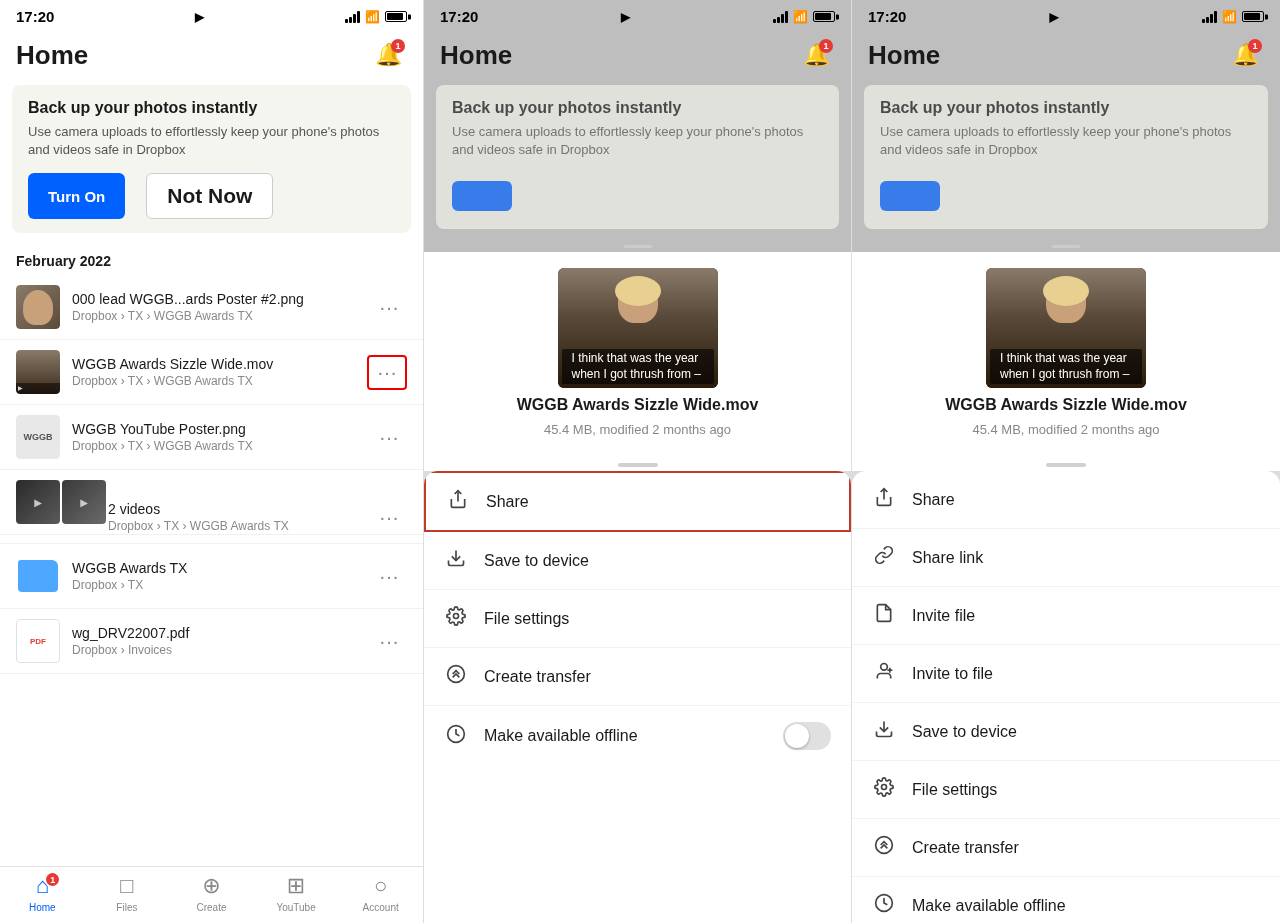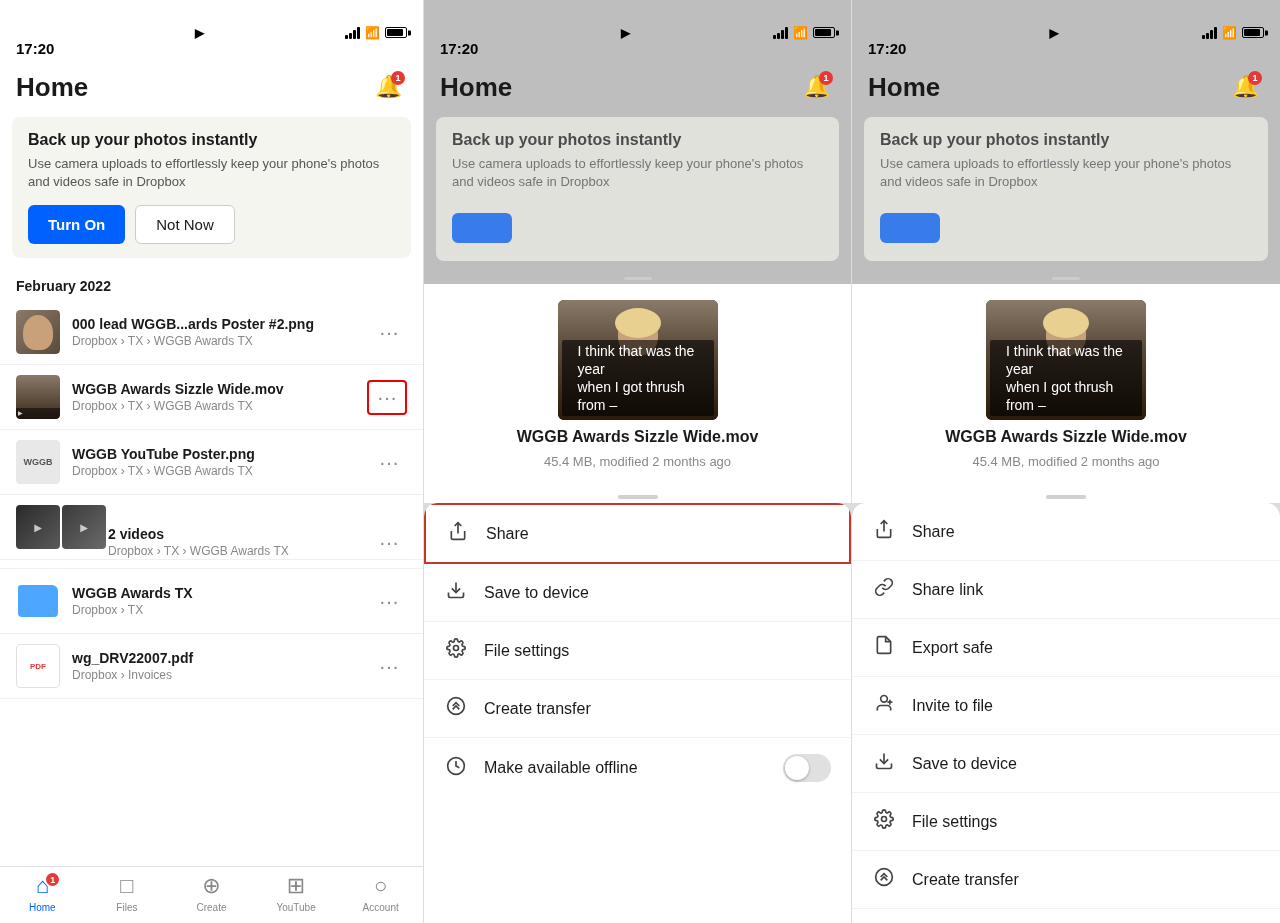--- a/index.html
+++ b/index.html
@@ -28,21 +28,21 @@
     
     .status-bar {
       display: flex;
       align-items: center;
       justify-content: space-between;
       padding: 8px 16px 4px;
       font-size: 15px;
       font-weight: 600;
       background: #fff;
     }
-    .status-bar .time { font-weight: 700; font-size: 15px; margin-top: 32px; }
+    .status-bar .time { font-weight: 700; font-size: 15px; }
     .status-icons { display: flex; align-items: center; gap: 5px; font-size: 12px; }
     .signal-bars { display: flex; align-items: flex-end; gap: 1px; height: 12px; }
     .signal-bars span { width: 3px; background: #000; border-radius: 1px; }
     .signal-bars span:nth-child(1) { height: 4px; }
     .signal-bars span:nth-child(2) { height: 6px; }
     .signal-bars span:nth-child(3) { height: 9px; }
     .signal-bars span:nth-child(4) { height: 12px; }
     .wifi-icon { font-size: 12px; }
     .battery {
       width: 22px; height: 11px;
@@ -137,23 +137,24 @@
       font-size: 15px;
       font-weight: 600;
       cursor: pointer;
     }
     .btn-not-now {
       background: #fff;
       color: #1a1a1a;
       border: 1.5px solid #ccc;
       border-radius: 6px;
       padding: 10px 20px;
-      font-size: 15px;
-      font-weight: 400;
+      font-size: 21px;
+      font-weight: 700;
       cursor: pointer;
+      margin-left: 11px;
     }
 
     
     .section-label {
       padding: 8px 16px 6px;
       font-size: 14px;
       font-weight: 600;
       color: #1a1a1a;
     }
 
@@ -172,21 +173,21 @@
       border-radius: 4px;
       flex-shrink: 0;
       overflow: hidden;
       display: flex;
       align-items: center;
       justify-content: center;
     }
     .file-info { flex: 1; min-width: 0; }
     .file-name {
       font-size: 14px;
-      font-weight: 700;
+      font-weight: 400;
       color: #1a1a1a;
       white-space: nowrap;
       overflow: hidden;
       text-overflow: ellipsis;
     }
     .file-path {
       font-size: 12px;
       color: #888;
       margin-top: 2px;
     }
@@ -311,22 +312,22 @@
       border-radius: 50%;
       background: #e8d090;
     }
     .caption-bar {
       position: absolute;
       bottom: 4px;
       left: 4px;
       right: 4px;
       background: rgba(0,0,0,0.6);
       color: white;
-      font-size: 14px;
-      padding: 2px 16px;
+      font-size: 12px;
+      padding: 2px 10px;
       border-radius: 2px;
       line-height: 1.3;
     }
 
     .file-card-name {
       font-size: 16px;
       font-weight: 600;
       color: #1a1a1a;
       text-align: center;
     }
@@ -743,21 +744,21 @@
           <span class="menu-item-label">Share link</span>
         </div>
 
         <div class="menu-item">
           <span class="menu-item-icon">
             <svg width="20" height="20" viewBox="0 0 24 24" fill="none" stroke="#444" stroke-width="2">
               <path d="M14 2H6a2 2 0 0 0-2 2v16a2 2 0 0 0 2 2h12a2 2 0 0 0 2-2V8z"></path>
               <polyline points="14 2 14 8 20 8"></polyline>
             </svg>
           </span>
-          <span class="menu-item-label">Export safe</span>
+          <span class="menu-item-label">Invite file</span>
         </div>
 
         <div class="menu-item">
           <span class="menu-item-icon">
             <svg width="20" height="20" viewBox="0 0 24 24" fill="none" stroke="#444" stroke-width="2">
               <path d="M20 21v-2a4 4 0 0 0-4-4H8a4 4 0 0 0-4 4v2"></path>
               <circle cx="12" cy="7" r="4"></circle>
               <line x1="19" y1="8" x2="19" y2="14"></line>
               <line x1="22" y1="11" x2="16" y2="11"></line>
             </svg>

